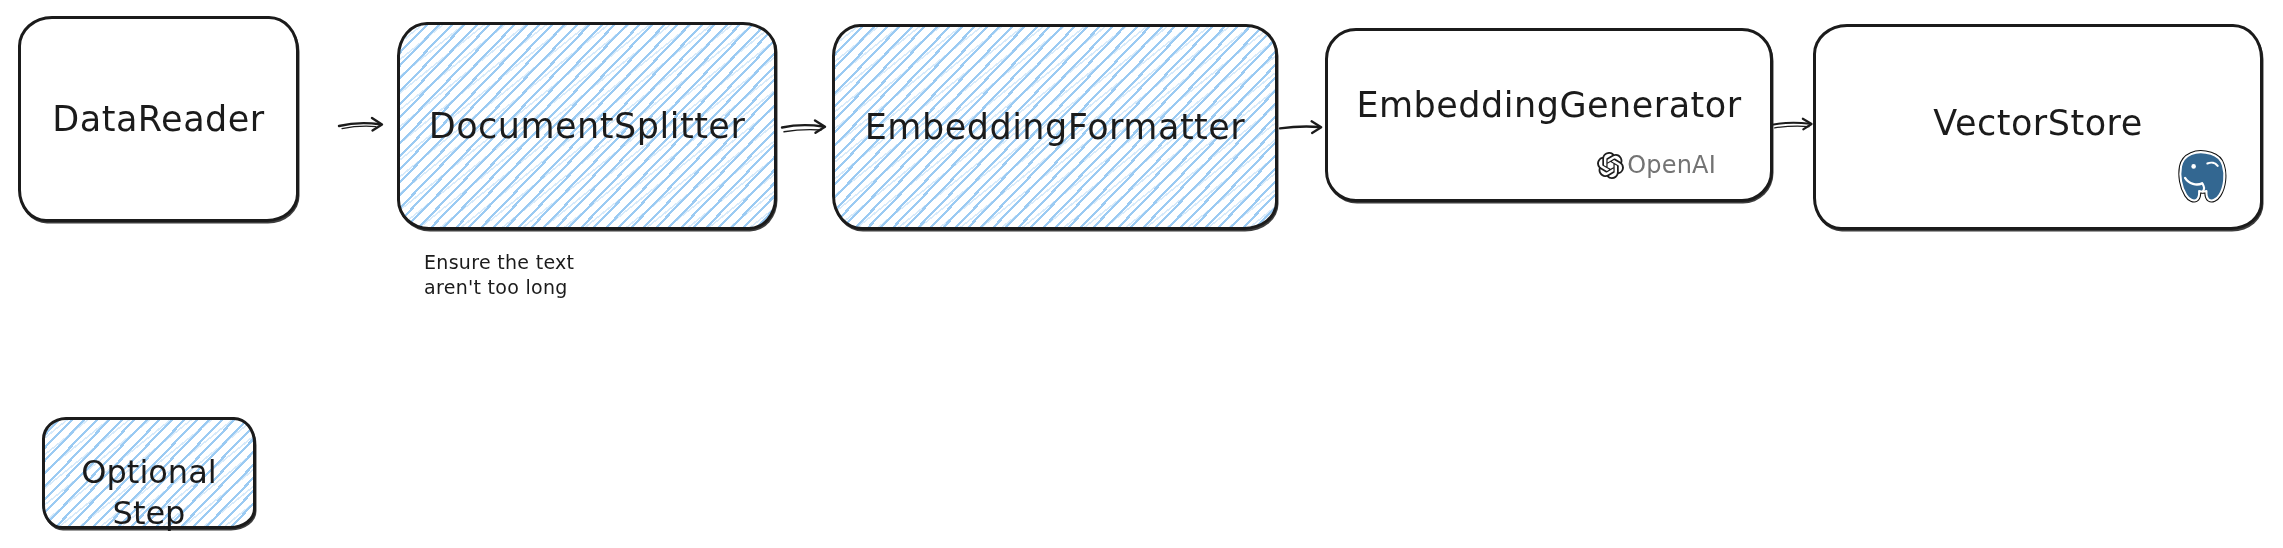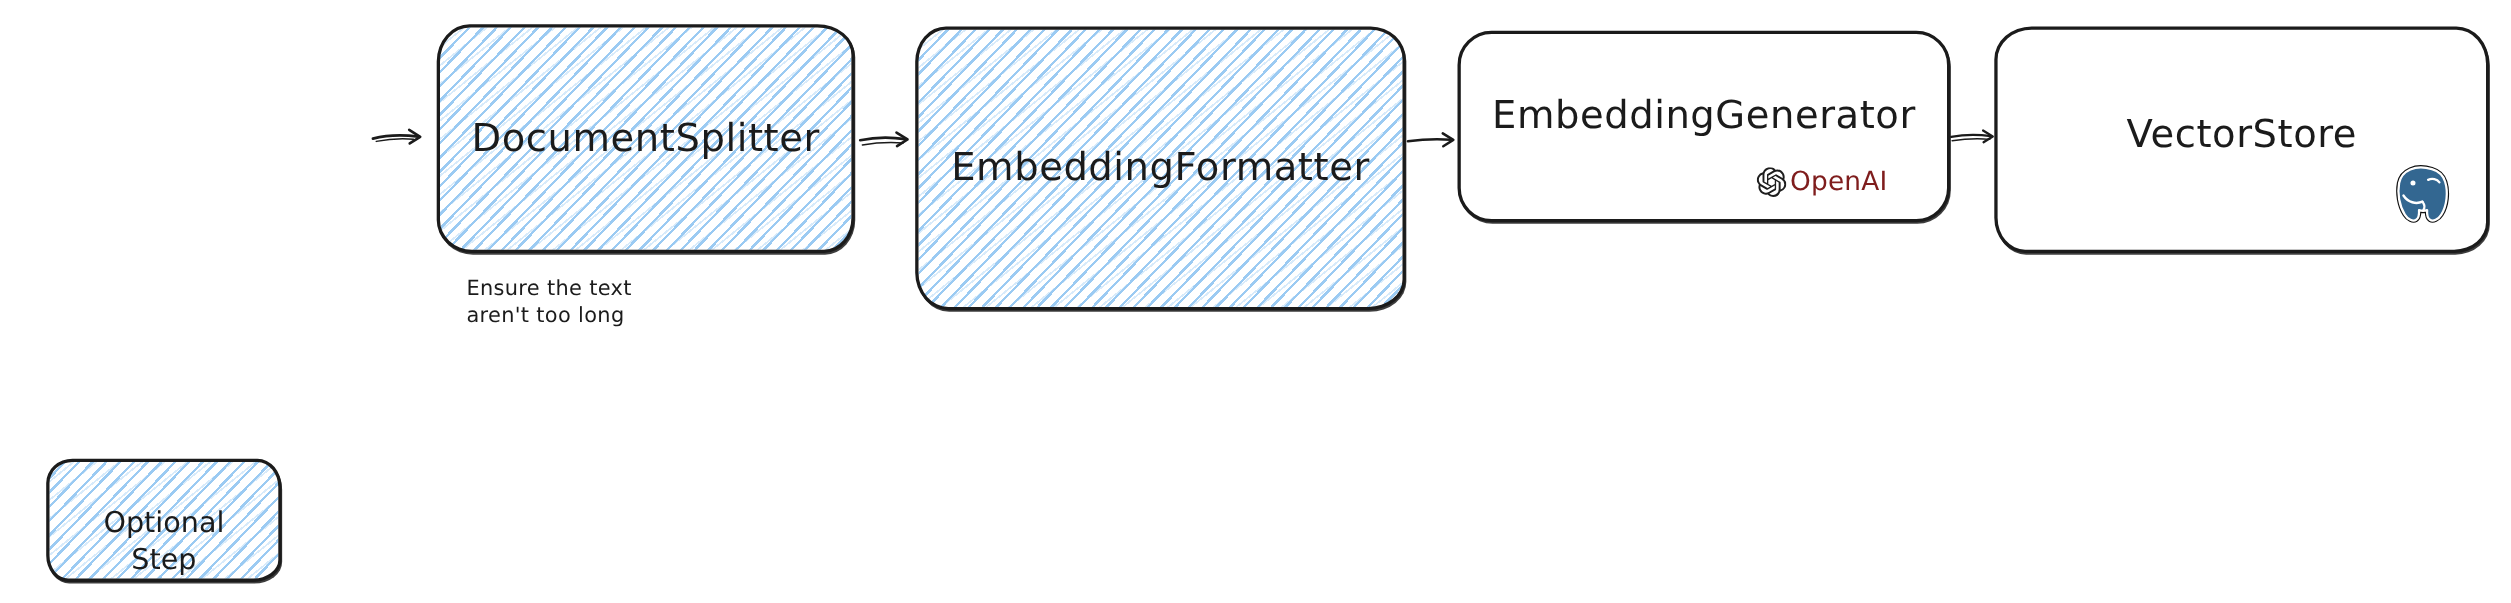--- a/index.html
+++ b/index.html
@@ -59,21 +59,21 @@
   }
   .provider-badge {
     position: absolute;
     display: flex;
     align-items: center;
     gap: 3px;
   }
   .provider-badge .wordmark {
     font-size: 24px;
     font-weight: 500;
-    color: #7f1d1d;
+    color: #737373;
     letter-spacing: 0.2px;
   }
   .pg-badge {
     position: absolute;
     right: 32px;
     bottom: 18px;
     width: 55px;
     height: 60px;
   }
   .legend-box {
@@ -85,30 +85,33 @@
     border: 3px solid #1b1b1b;
     border-radius: 24px 22px 26px 20px / 22px 26px 20px 24px;
     box-sizing: border-box;
     display: flex;
     align-items: center;
     justify-content: center;
     text-align: center;
     box-shadow: 1px 2px 0 -0.5px rgba(27,27,27,0.85);
   }
   .legend-box .legend-label {
-    font-size: 26px;
+    font-size: 32px;
     line-height: 1.27;
     margin-top: 40px;
   }
 </style>
 </head>
 <body>
 
 <div class="canvas">
 
+  <div class="node r1" style="left:18px; top:16px; width:281px; height:206px;">
+    <span class="label">DataReader</span>
+  </div>
 
   <div class="arrow" style="left:333px; top:107px;">
     <svg width="58" height="34" viewBox="0 0 50 34">
       <path d="M2 19 C 16 15.5, 30 15.5, 43 17.2" fill="none" stroke="#1b1b1b" stroke-width="2.4" stroke-linecap="round"></path>
       <path d="M35 11 L45 17.4 L35.5 23.4" fill="none" stroke="#1b1b1b" stroke-width="2.4" stroke-linecap="round" stroke-linejoin="round"></path>
       <path d="M5 21.6 C 17 19.2, 29 18.7, 39 19.6" fill="none" stroke="#1b1b1b" stroke-width="1.2" stroke-linecap="round"></path>
     </svg>
   </div>
 
   <div class="node hatched r2" style="left:397px; top:22px; width:380px; height:208px;">
@@ -116,21 +119,21 @@
   </div>
 
   <div class="arrow" style="left:779px; top:110px;">
     <svg width="52" height="34" viewBox="0 0 50 34">
       <path d="M2 17.5 C 16 14.5, 30 14.5, 43 16.5" fill="none" stroke="#1b1b1b" stroke-width="2.4" stroke-linecap="round"></path>
       <path d="M35 10.5 L45 16.8 L35.5 22.8" fill="none" stroke="#1b1b1b" stroke-width="2.4" stroke-linecap="round" stroke-linejoin="round"></path>
       <path d="M4 21.8 C 17 19.6, 30 19.2, 41 20" fill="none" stroke="#1b1b1b" stroke-width="1.4" stroke-linecap="round"></path>
     </svg>
   </div>
 
-  <div class="node hatched r3" style="left:832px; top:24px; width:446px; height:258px;">
+  <div class="node hatched r3" style="left:832px; top:24px; width:446px; height:206px;">
     <span class="label">EmbeddingFormatter</span>
   </div>
 
   <div class="arrow" style="left:1278px; top:110px;">
     <svg width="48" height="34" viewBox="0 0 50 34">
       <path d="M2 18.5 C 16 16.5, 30 16, 43 17" fill="none" stroke="#1b1b1b" stroke-width="2.4" stroke-linecap="round"></path>
       <path d="M35 11 L45 17.2 L35.5 23.2" fill="none" stroke="#1b1b1b" stroke-width="2.4" stroke-linecap="round" stroke-linejoin="round"></path>
     </svg>
   </div>
 

